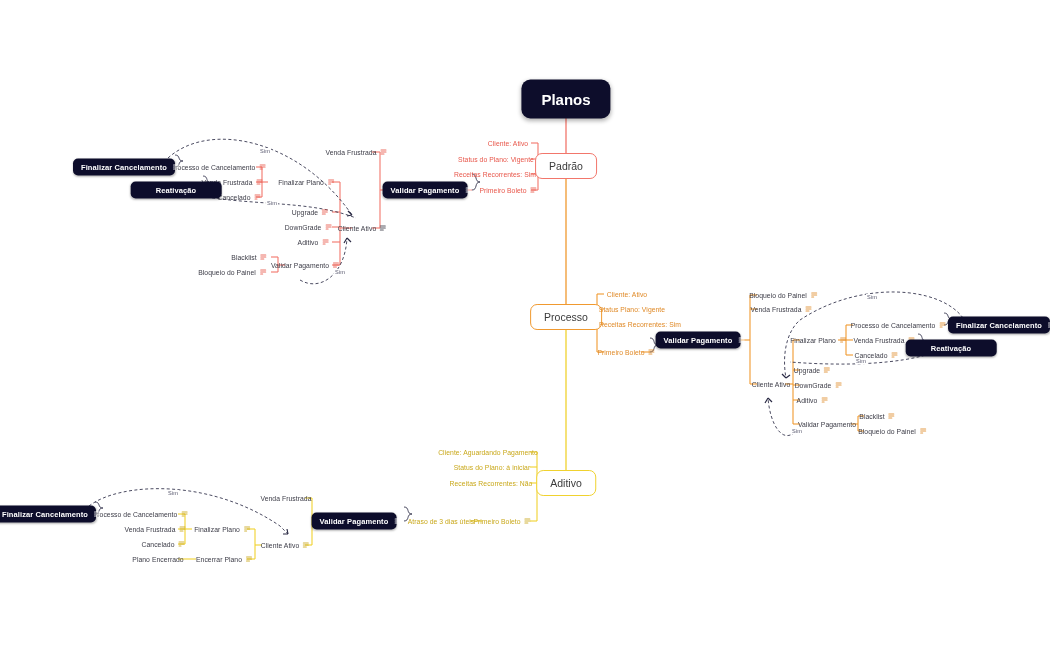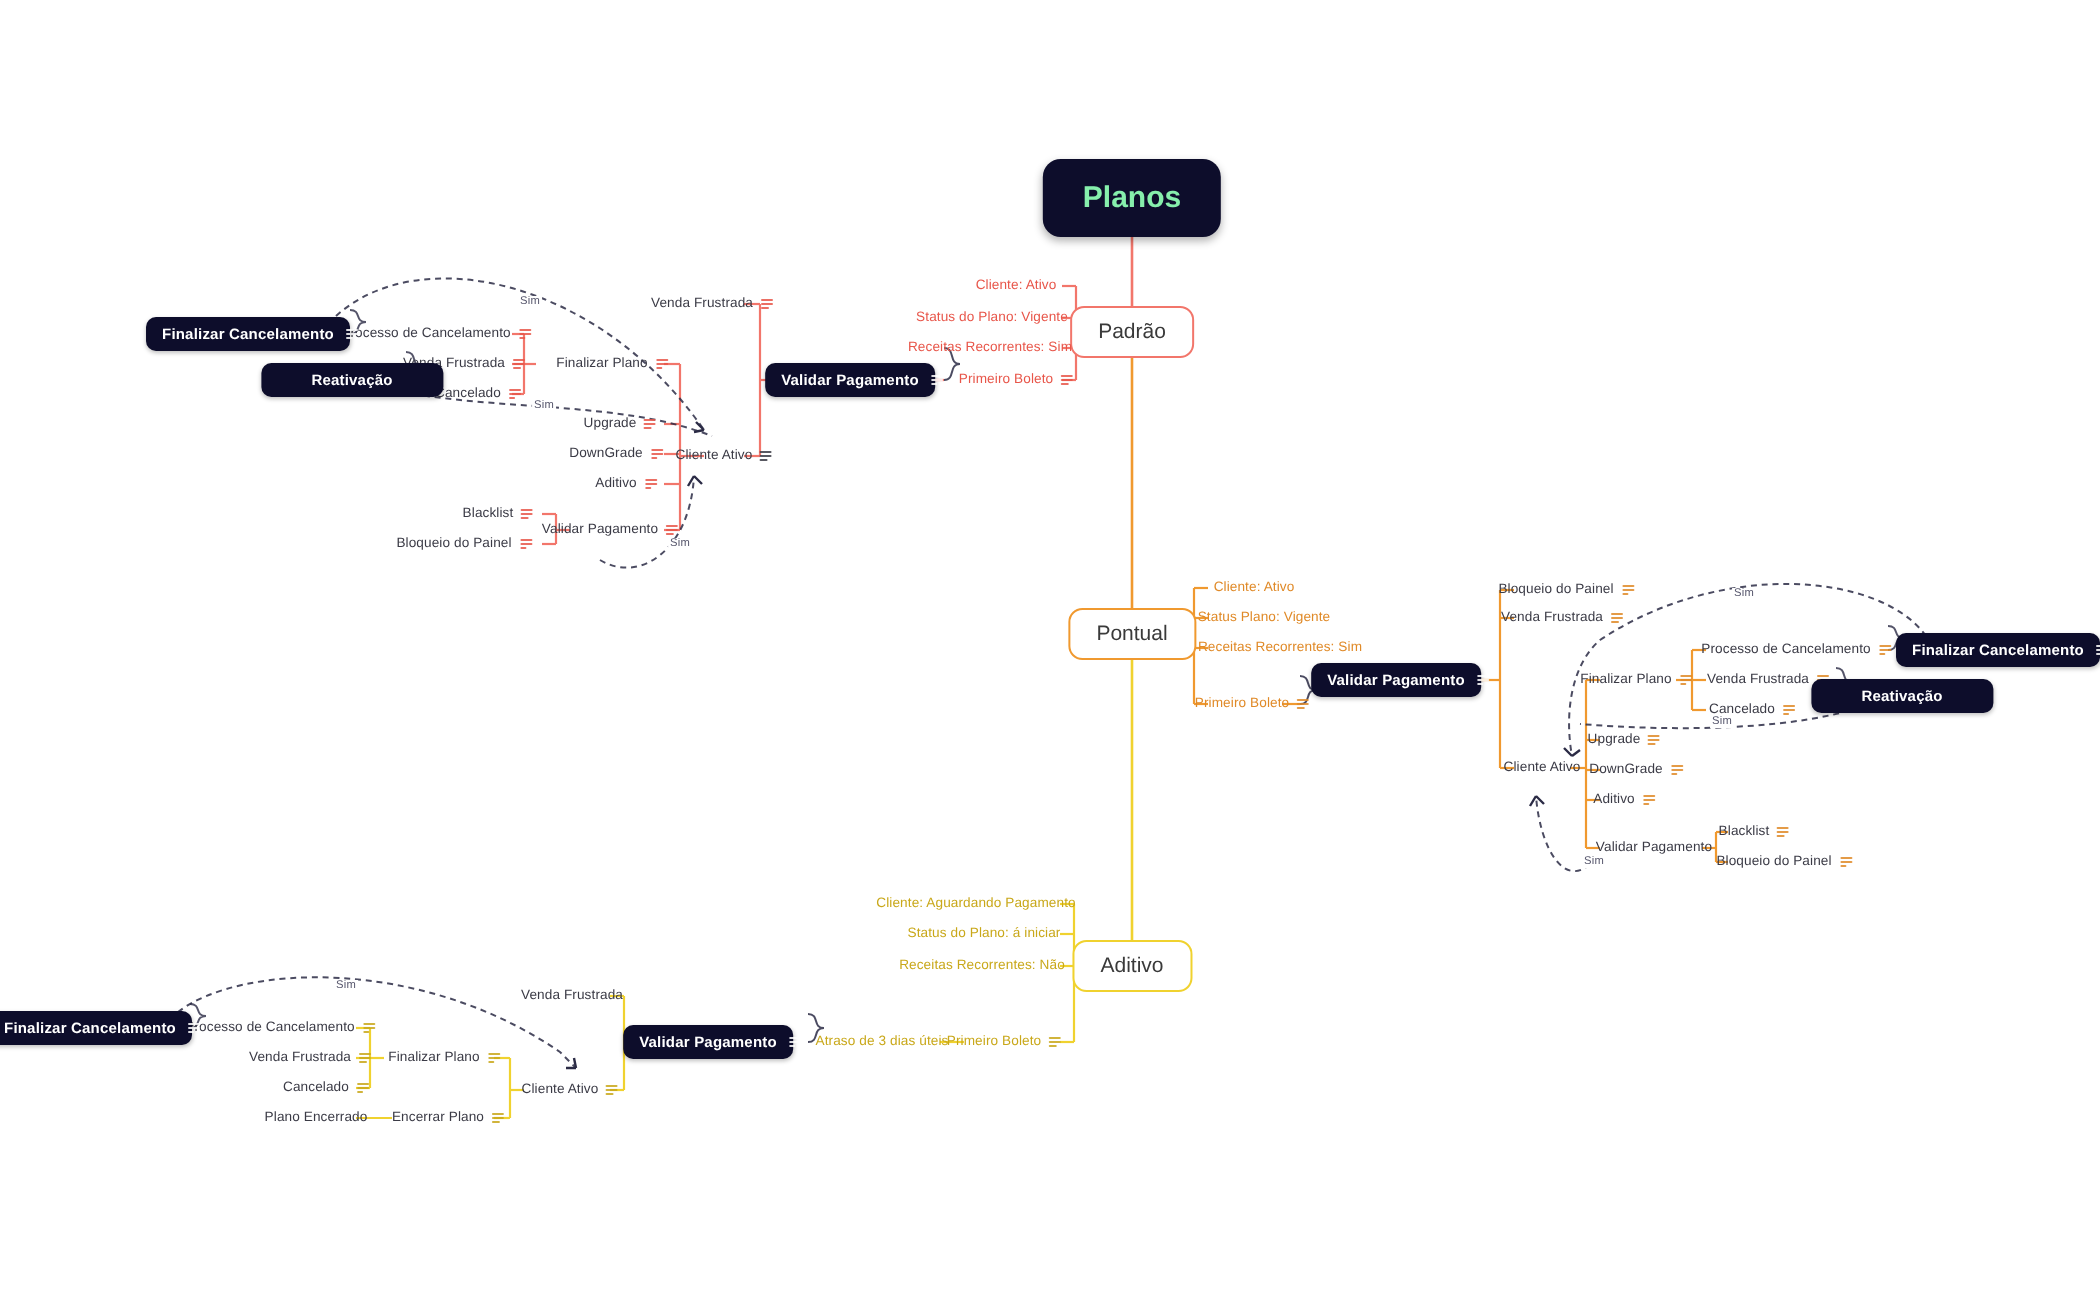--- a/index.html
+++ b/index.html
@@ -23,21 +23,21 @@
   .dark{
     background:#0d0d2b;color:#ffffff;border-radius:5px;
     padding:4px 8px;font-size:7.5px;font-weight:700;
     letter-spacing:.1px;
     box-shadow:0 1px 2px rgba(0,0,0,.25);
   }
   .dark.reativacao{padding:4px 25px;}
 
   
   .root{
-    background:#0d0d2b;color:#86efac;border-radius:9px;
+    background:#0d0d2b;color:#ffffff;border-radius:9px;
     padding:11px 20px;font-size:15px;font-weight:700;
     box-shadow:0 2px 4px rgba(0,0,0,.3);
   }
 
   
   .outlined{
     background:#ffffff;border-radius:7px;
     padding:6px 13px;font-size:10.5px;font-weight:400;color:#3a3a3a;
     border:1.6px solid #f2766b;
   }
@@ -354,21 +354,21 @@
   </div>
   <div class="node" style="left:176px;top:190px;">
     <span class="dark reativacao txt">Reativação</span>
   </div>
 
   <div class="edgelabel" style="left:265px;top:151px;">Sim</div>
   <div class="edgelabel" style="left:272px;top:203px;">Sim</div>
   <div class="edgelabel" style="left:340px;top:272px;">Sim</div>
 
   <div class="node" style="left:566px;top:317px;">
-    <span class="outlined orange txt">Pontual</span>
+    <span class="outlined orange txt">Processo</span>
   </div>
 
   <div class="node" style="left:627px;top:294px;">
     <span class="leaf orange txt">Cliente: Ativo</span>
   </div>
   <div class="node" style="left:632px;top:309px;">
     <span class="leaf orange txt">Status Plano: Vigente</span>
   </div>
   <div class="node" style="left:640px;top:324px;">
     <span class="leaf orange txt">Receitas Recorrentes: Sim</span>

